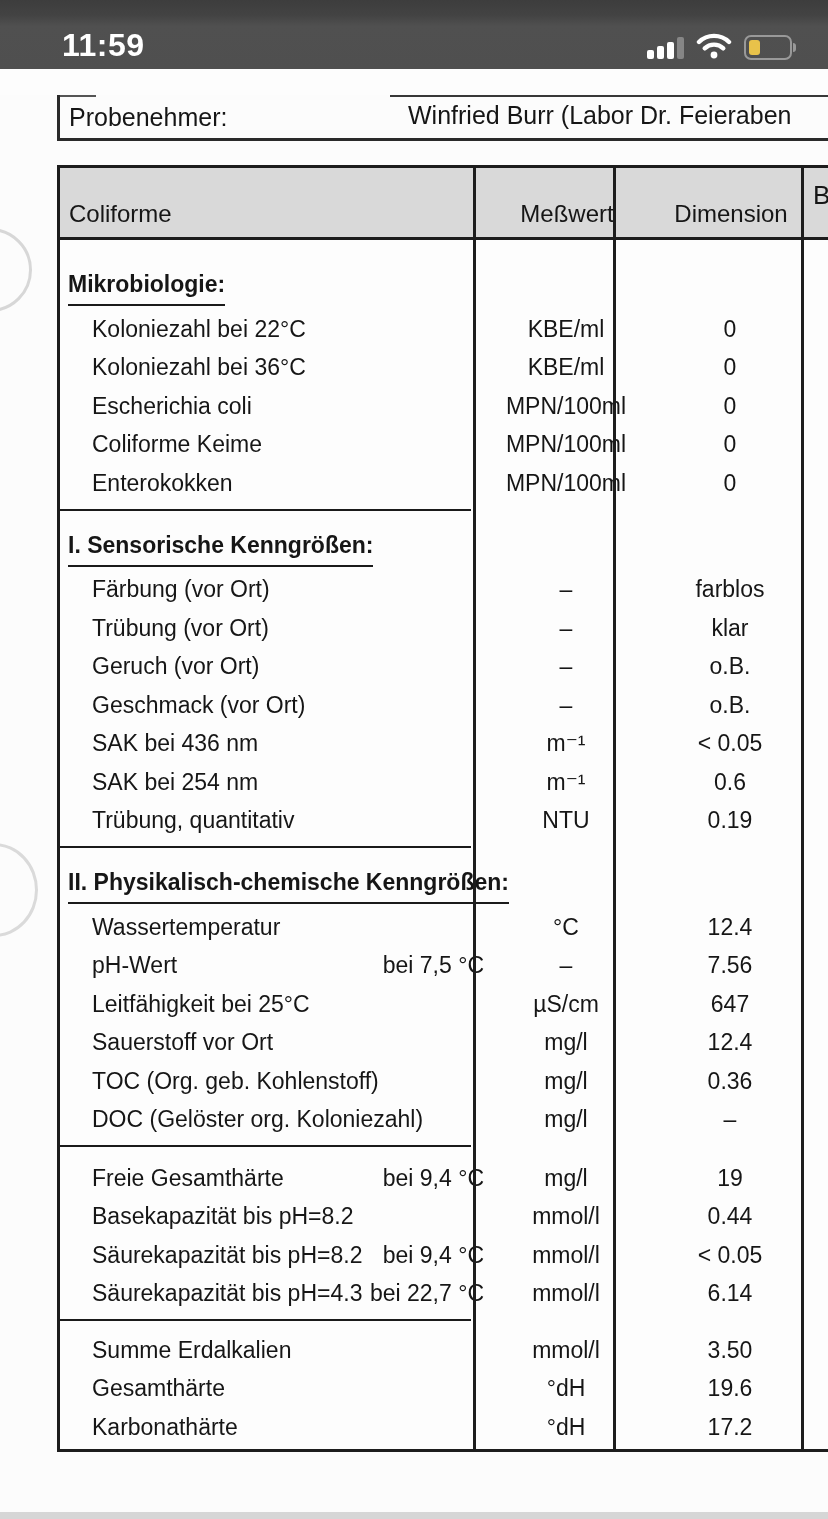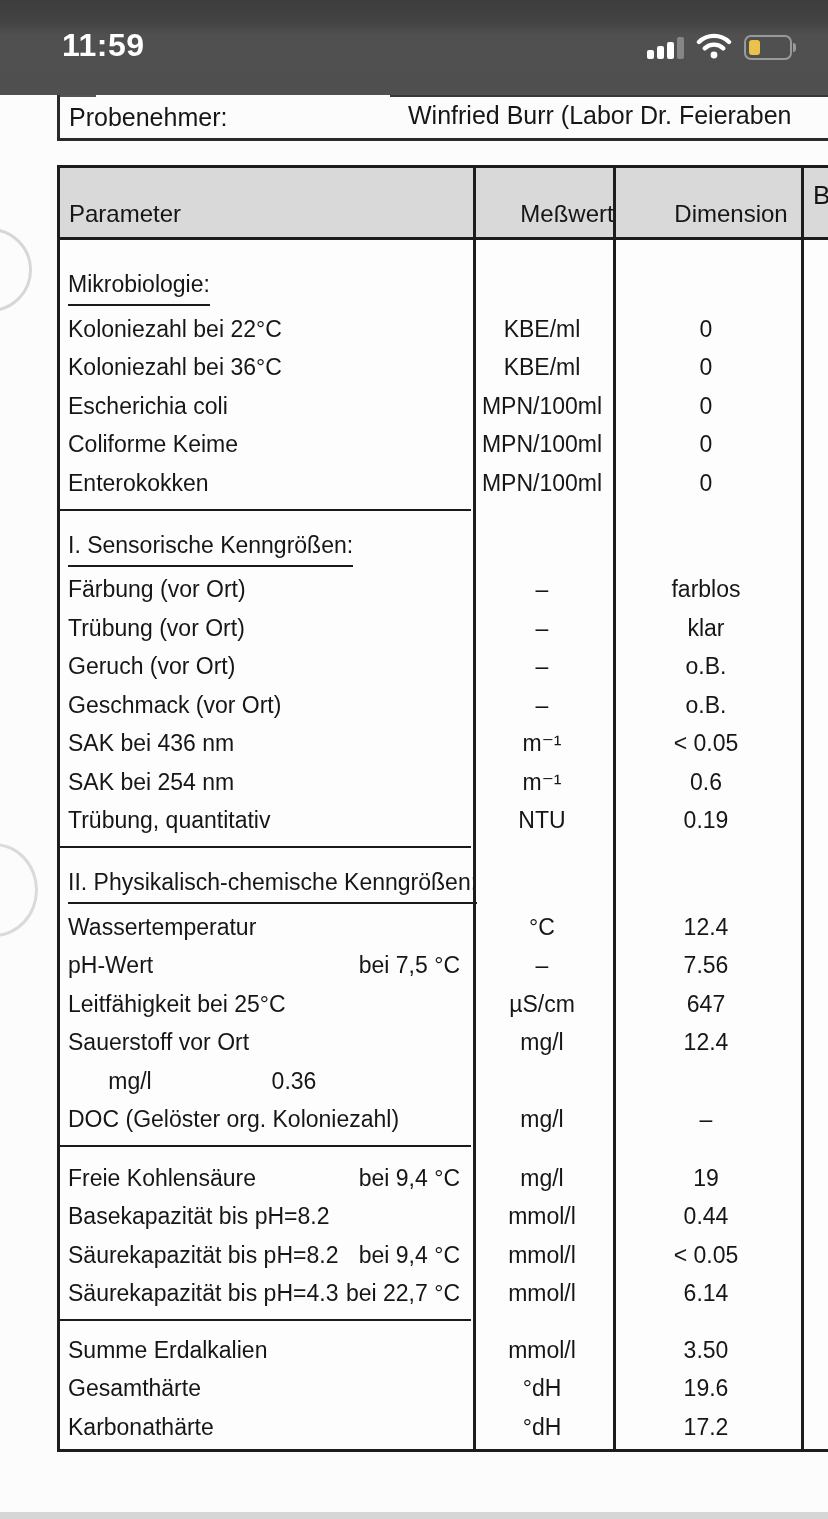--- a/index.html
+++ b/index.html
@@ -4,21 +4,21 @@
 <style>
   html,body{margin:0;padding:0;}
   body{
     width:828px;height:1519px;position:relative;overflow:hidden;
     background:#fdfdfd;
     font-family:"Liberation Sans","DejaVu Sans",sans-serif;
     color:#161616;
   }
   
   .statusbar{
-    position:absolute;top:0;left:0;width:828px;height:95px;
+    position:absolute;top:0;left:0;width:828px;height:69px;
     background:linear-gradient(#3d3d3d 0%,#434343 22%,#505050 38%,#4f4f4f 100%);
   }
   .sb-time{
     position:absolute;left:62px;top:27px;
     font-size:32px;font-weight:600;color:#ffffff;letter-spacing:.5px;
   }
   .sb-icons{position:absolute;right:32px;top:32px;display:flex;align-items:center;gap:12px;}
   .cell-bars{display:flex;align-items:flex-end;gap:3px;height:23px;}
   .cell-bars i{display:block;width:7px;border-radius:2px;background:#fff;}
   .cell-bars i.b1{height:9px}.cell-bars i.b2{height:13px}.cell-bars i.b3{height:17px}
@@ -46,25 +46,25 @@
   .vl1{left:413px}.vl2{left:553px}.vl3{left:741px}
   .thead{height:69px;background:#d9d9d9;border-bottom:3px solid #1d1d1d;
     display:flex;align-items:flex-end;box-sizing:content-box;position:relative;}
   .thead .h{font-size:24px;padding-bottom:9px;}
   .h-param{width:413px;padding-left:9px;box-sizing:border-box;}
   .h-dim{width:140px;text-align:center;}
   .h-val{width:188px;text-align:center;}
   .h-partial{position:absolute;left:753px;top:12px;font-size:26px;}
   .tbody{position:relative;}
   .sec-heading{display:inline-block;margin:20px 0 4px 8px;font-size:23px;line-height:28px;
-    border-bottom:2px solid #1b1b1b;padding-bottom:6px;}
+    border-bottom:2px solid #1b1b1b;padding-bottom:6px;font-weight:bold;}
   .sec-heading.first{margin-top:30px;}
   .row{display:flex;align-items:center;height:38.5px;font-size:23px;}
   .c-param{width:412px;box-sizing:border-box;padding:0 12px 0 8px;display:flex;
-    justify-content:space-between;align-items:center;white-space:nowrap;}
+    justify-content:space-between;align-items:center;white-space:nowrap;margin-left:24px;}
   .c-dim{width:140px;text-align:center;}
   .c-val{width:188px;text-align:center;}
   .divider{border-top:2px solid #1b1b1b;width:411px;margin-top:6px;}
   .gap12{height:12px;}.gap10{height:10px;}
   .bottom-strip{position:absolute;left:0;bottom:0;width:828px;height:7px;background:#d6d6d6;}
 </style>
 </head>
 <body>
 
 <div class="statusbar">
@@ -98,21 +98,21 @@
 
   <div class="sampler">
     <div class="topline-l"></div>
       <div class="topline-r"></div>
     <div class="sampler-label">Probenehmer:</div>
     <div class="sampler-value">Winfried Burr (Labor Dr. Feieraben</div>
   </div>
 
   <div class="table">
     <div class="thead">
-      <div class="h h-param">Parameter</div>
+      <div class="h h-param">Coliforme</div>
       <div class="h h-val">Meßwert</div>
       <div class="h h-dim">Dimension</div>
       <div class="h-partial">B</div>
     </div>
 
     <div class="tbody">
 
       
       <div class="sec-heading first">Mikrobiologie:</div>
       <div class="row">
@@ -230,37 +230,40 @@
         <div class="c-val">647</div>
       </div>
       <div class="row">
         <div class="c-param">
             <span>Sauerstoff vor Ort</span>
           </div>
         <div class="c-dim">mg/l</div>
         <div class="c-val">12.4</div>
       </div>
       <div class="row">
+        <div class="c-param">
+            <span>TOC (Org. geb. Kohlenstoff)</span>
+          </div>
         <div class="c-dim">mg/l</div>
         <div class="c-val">0.36</div>
       </div>
       <div class="row">
         <div class="c-param">
             <span>DOC (Gelöster org. Koloniezahl)</span>
           </div>
         <div class="c-dim">mg/l</div>
         <div class="c-val">–</div>
       </div>
       <div class="divider"></div>
 
       
       <div class="gap12"></div>
       <div class="row">
         <div class="c-param">
-            <span>Freie Kohlensäure</span>
+            <span>Freie Gesamthärte</span>
             <span>bei 9,4 °C</span>
           </div>
         <div class="c-dim">mg/l</div>
         <div class="c-val">19</div>
       </div>
       <div class="row">
         <div class="c-param">
             <span>Basekapazität bis pH=8.2</span>
           </div>
         <div class="c-dim">mmol/l</div>

